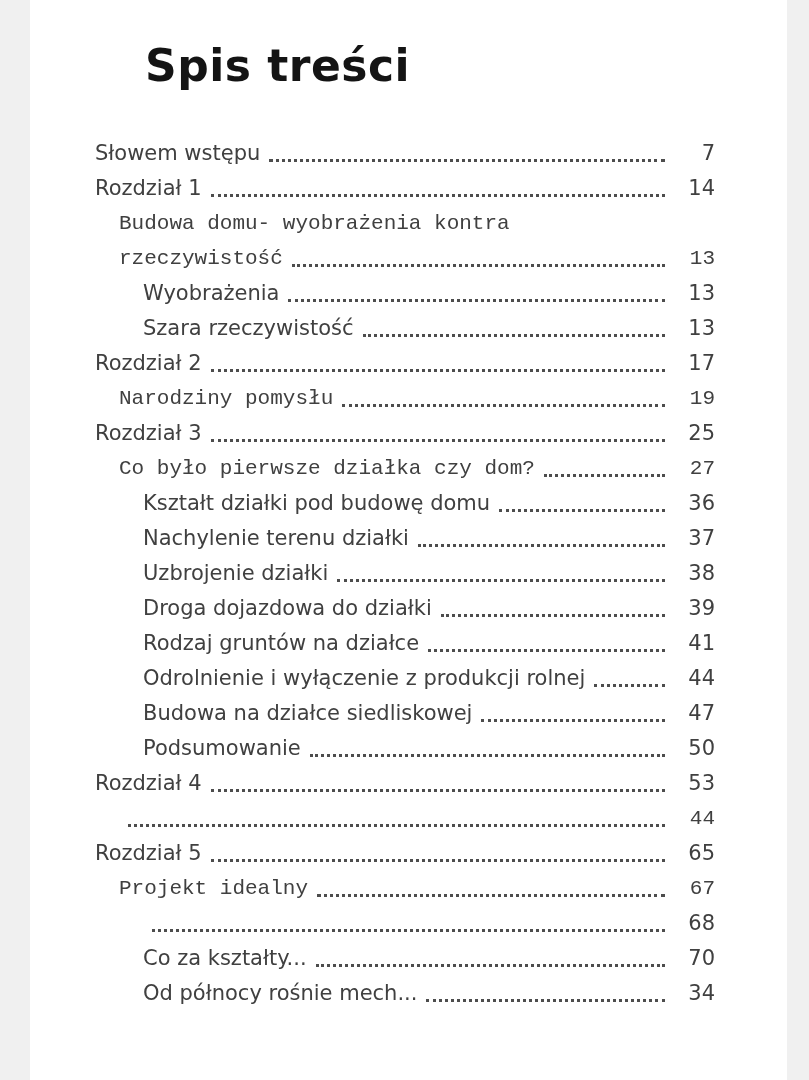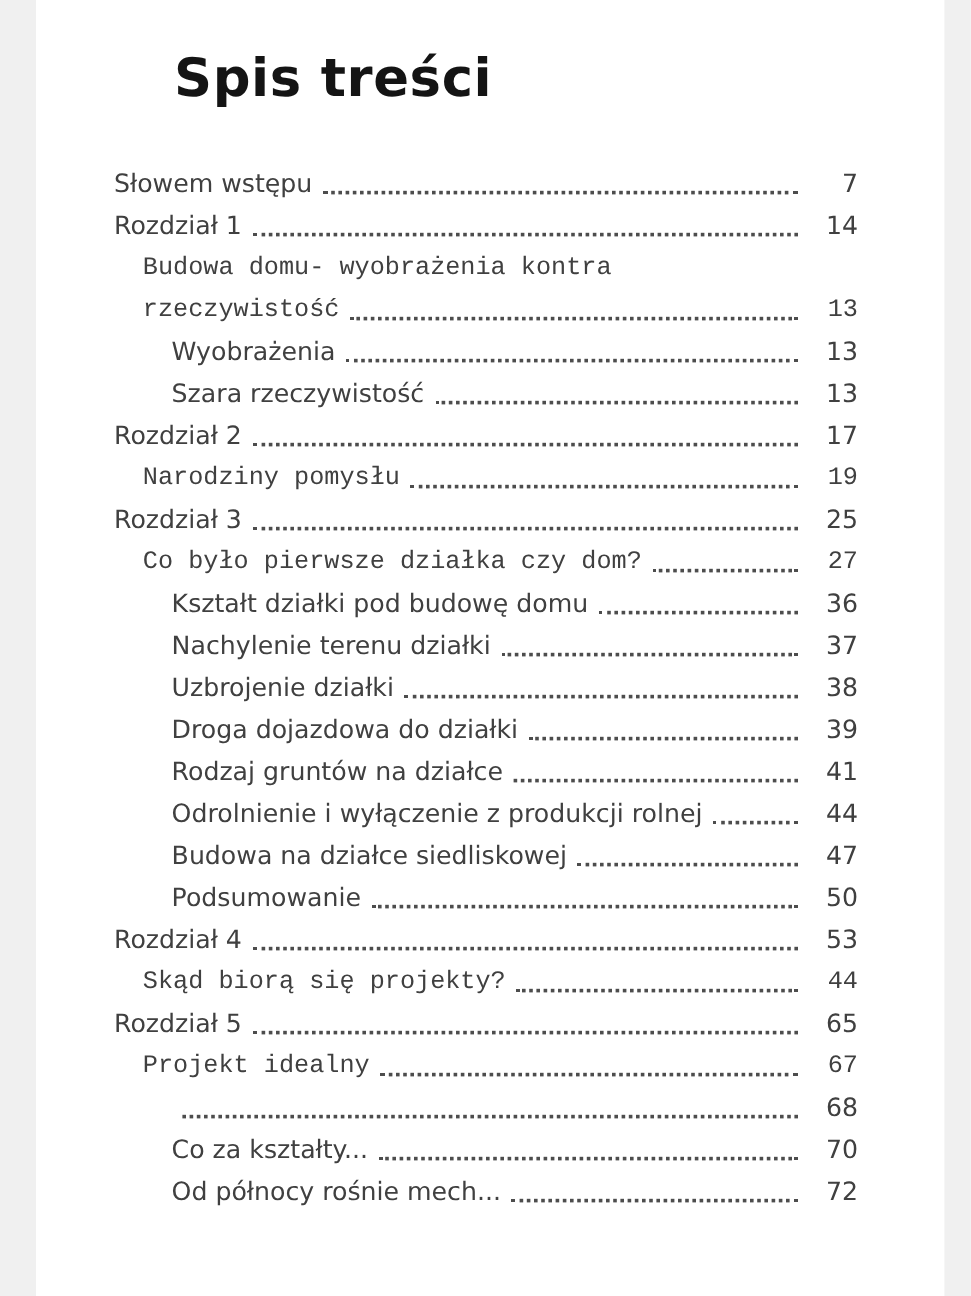--- a/index.html
+++ b/index.html
@@ -203,21 +203,20 @@
     </div>
     <div class="toc-entry level-0 bold">
       <div class="toc-line">
         <span class="toc-label">Rozdział 4</span>
         <span class="leader"></span>
         <span class="toc-page">53</span>
       </div>
     </div>
     <div class="toc-entry level-1">
       <div class="toc-line">
-        <span class="toc-label">Skąd biorą się projekty?</span>
         <span class="leader"></span>
         <span class="toc-page">44</span>
       </div>
     </div>
     <div class="toc-entry level-0 bold">
       <div class="toc-line">
         <span class="toc-label">Rozdział 5</span>
         <span class="leader"></span>
         <span class="toc-page">65</span>
       </div>
@@ -239,16 +238,16 @@
       <div class="toc-line">
         <span class="toc-label">Co za kształty...</span>
         <span class="leader"></span>
         <span class="toc-page">70</span>
       </div>
     </div>
     <div class="toc-entry level-2">
       <div class="toc-line">
         <span class="toc-label">Od północy rośnie mech...</span>
         <span class="leader"></span>
-        <span class="toc-page">72</span>
+        <span class="toc-page">34</span>
       </div>
     </div>
   </div>
 
 </body></html>

